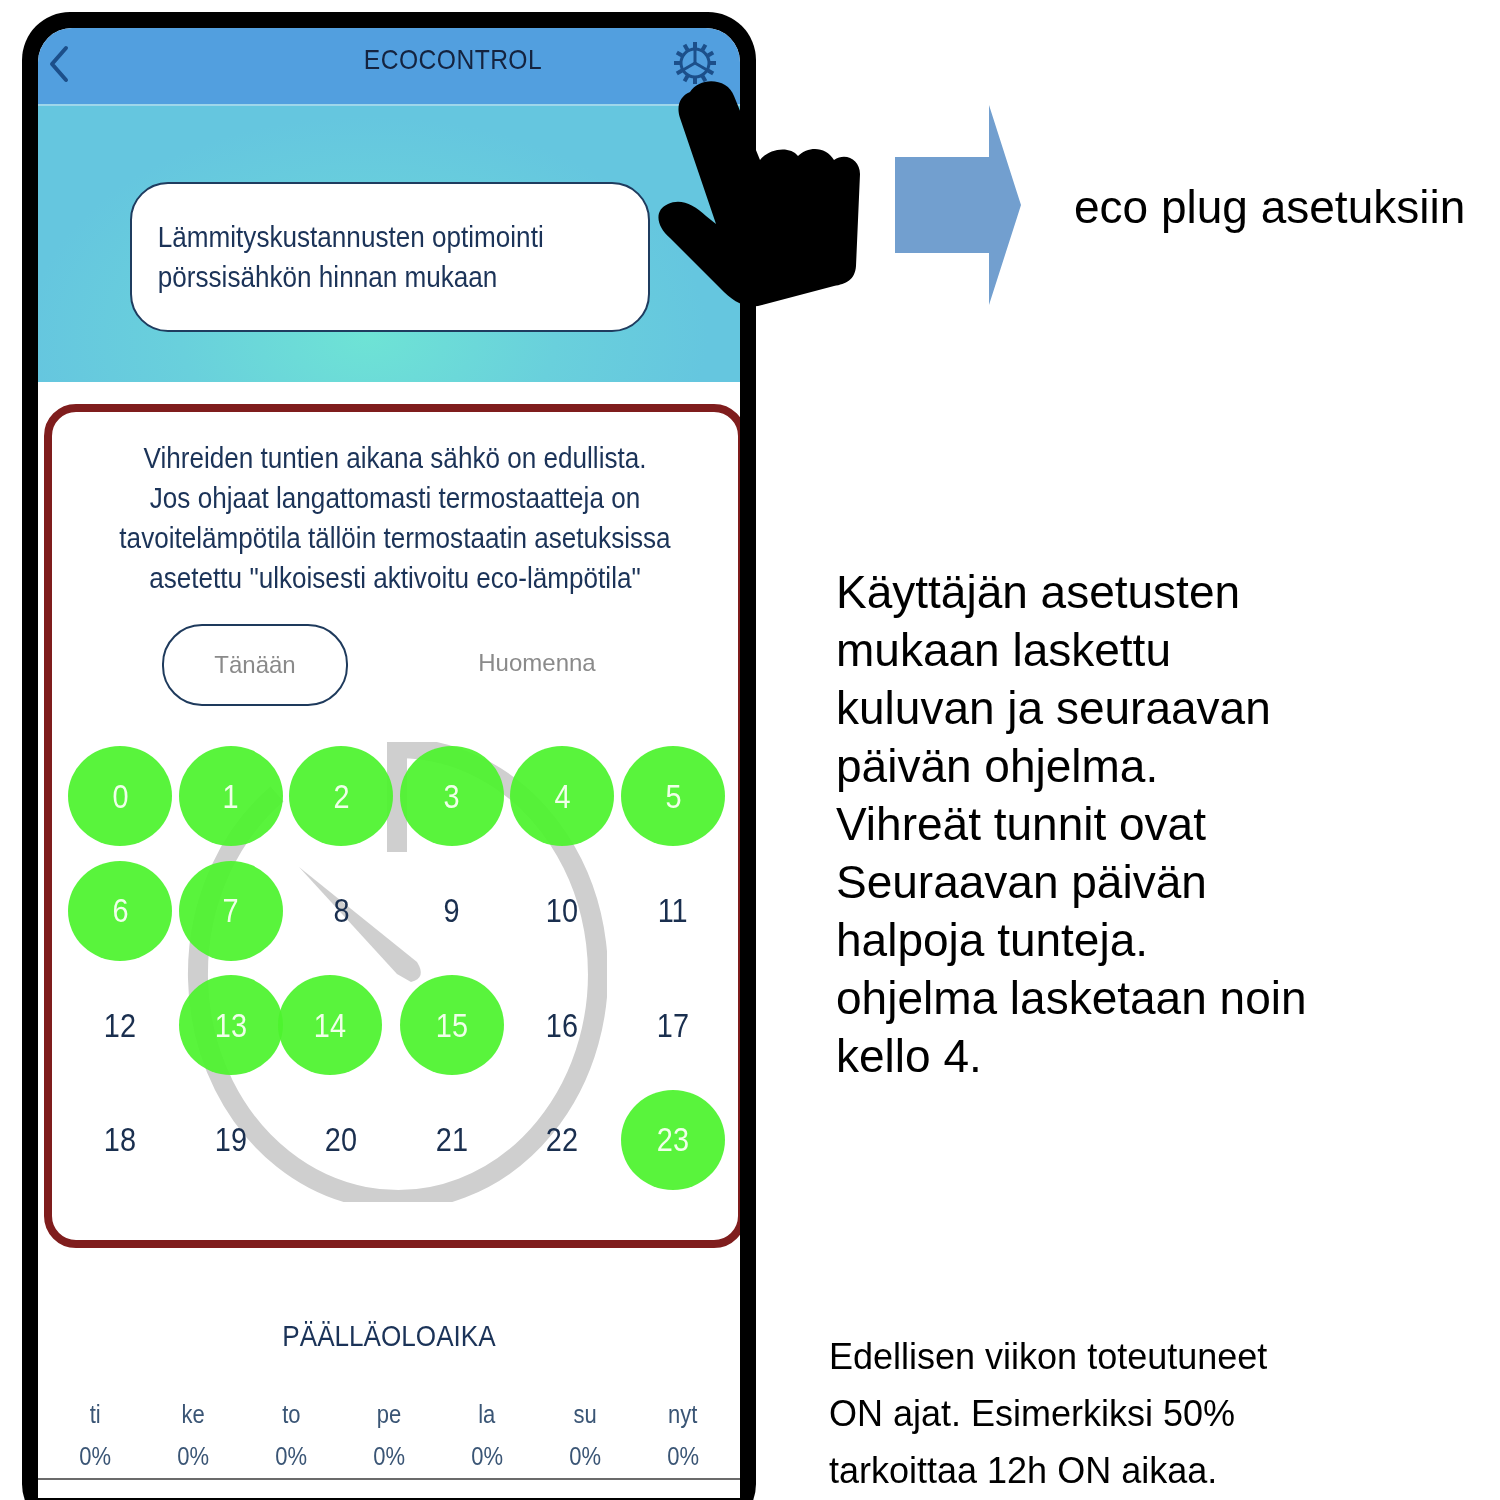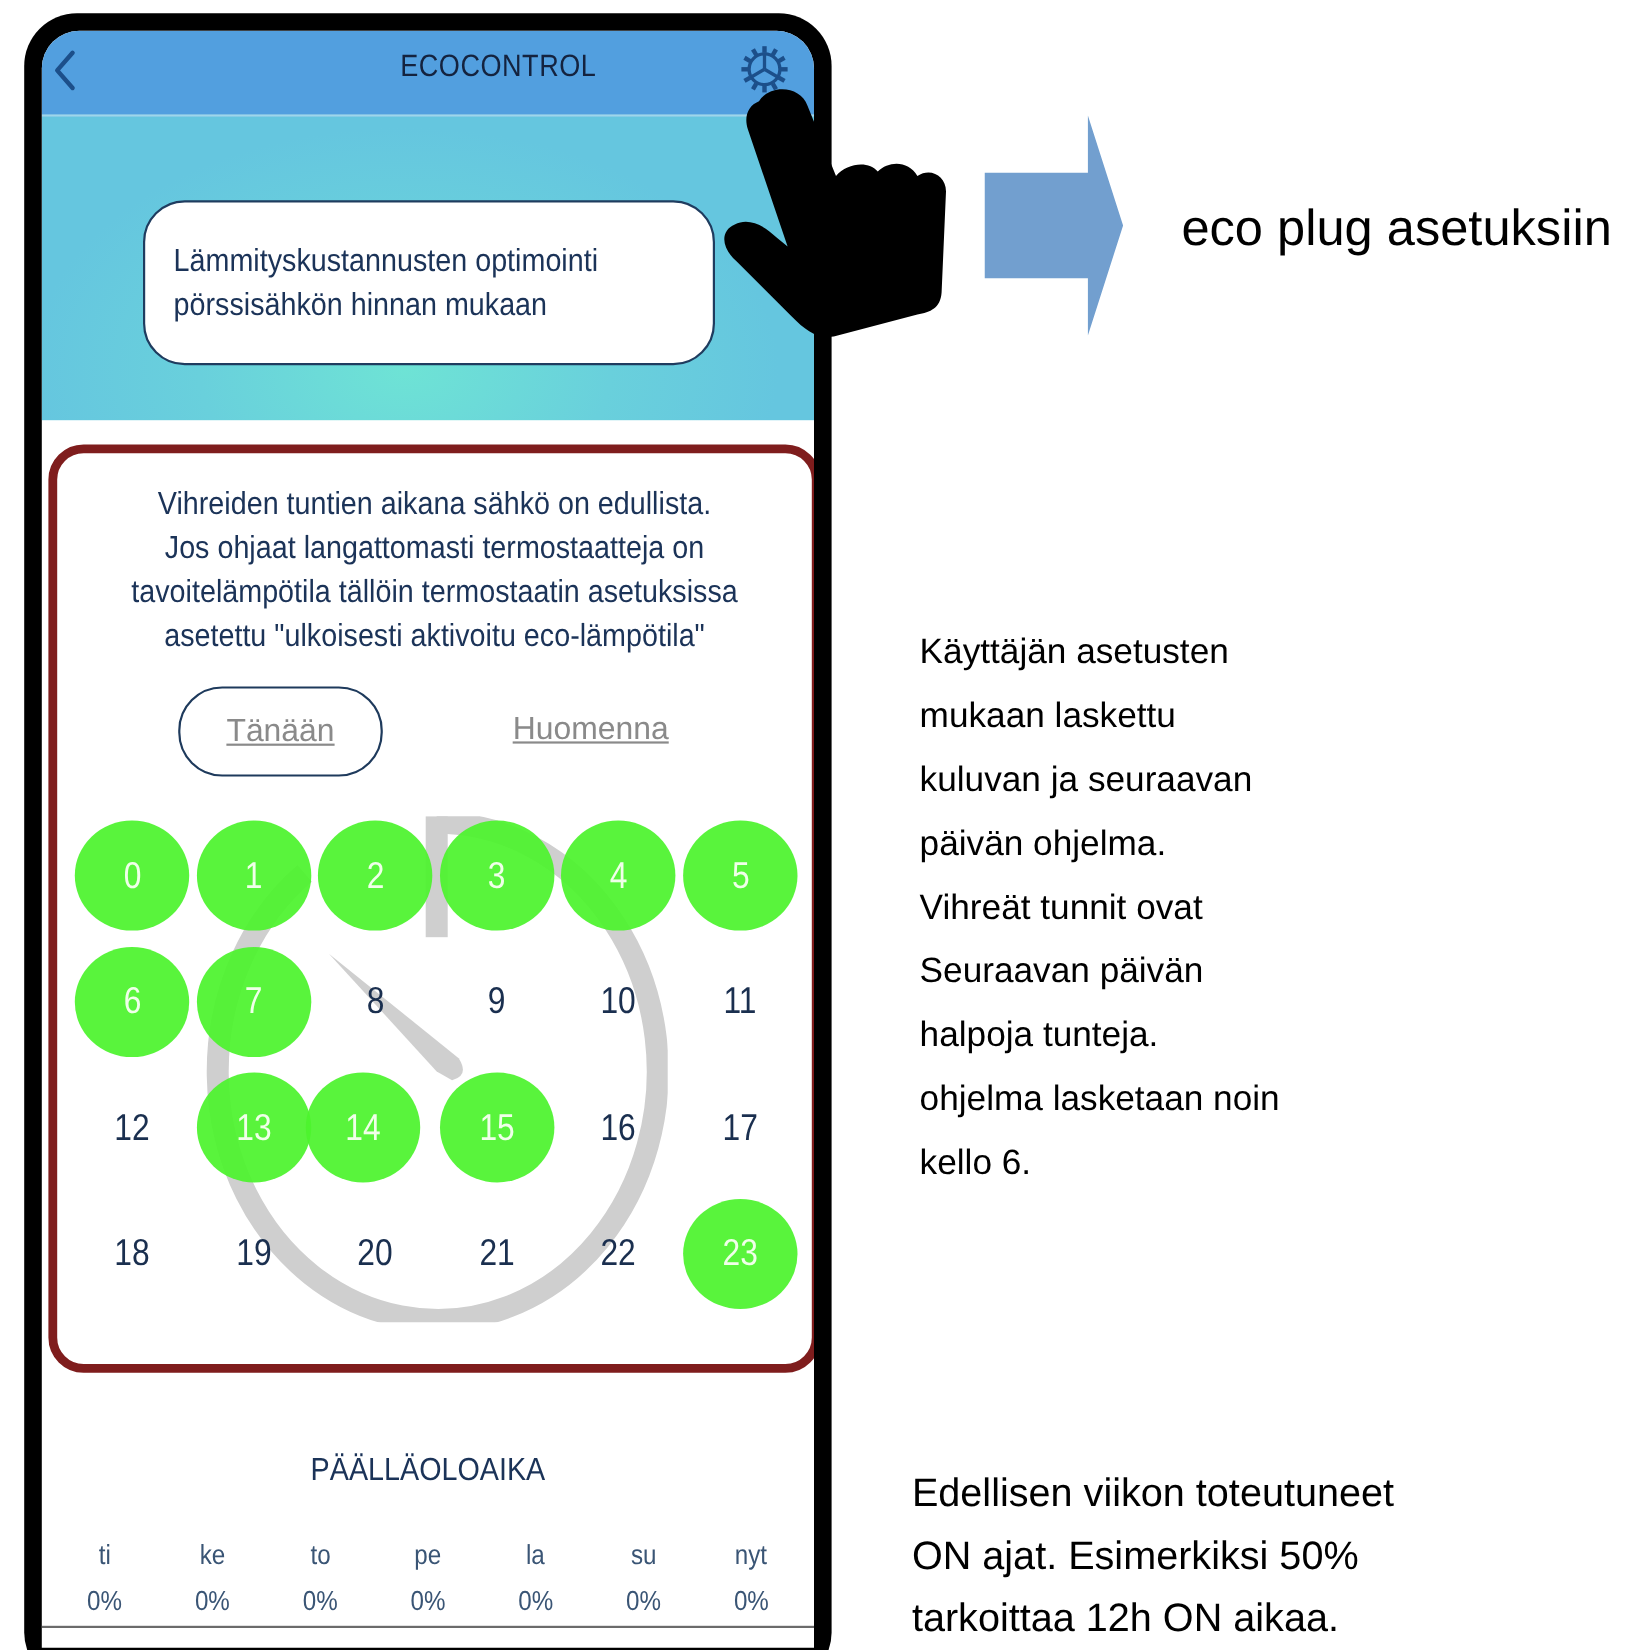--- a/index.html
+++ b/index.html
@@ -16,21 +16,21 @@
 
   .hero { position:absolute; left:0; top:78px; width:702px; height:276px;
           background: radial-gradient(ellipse 340px 220px at 330px 230px, #6ee3d5 0%, #69d0dc 55%, #65c6df 100%); }
   .hero-card { position:absolute; left:92px; top:76px; width:516px; height:146px; background:#fff; border:2px solid #1f3c5f; border-radius:38px; display:flex; flex-direction:column; justify-content:center; }
   .hero-line { font-size:29px; color:#1b3358; line-height:40px; transform:scaleX(0.9); white-space:nowrap; }
 
   .info-card { position:absolute; left:6px; top:376px; width:686px; height:828px; border:8px solid #7f1d1d; border-radius:32px; background:#fff; }
   .info-text { position:absolute; left:0; right:0; top:26px; text-align:center; }
   .info-line { font-size:29px; color:#1b3358; line-height:40px; transform:scaleX(0.9); white-space:nowrap; }
 
-  .day-tab { position:absolute; top:212px; height:78px; display:flex; align-items:center; justify-content:center; font-size:29px; color:#8a8a8a; cursor:pointer;text-decoration:underline; }
+  .day-tab { position:absolute; top:212px; height:78px; display:flex; align-items:center; justify-content:center; font-size:24px; color:#8a8a8a; cursor:pointer; }
   .day-tab.active { border:2px solid #1e3a5c; border-radius:40px; }
   .tab-today { left:110px; width:182px; }
   .tab-tomorrow { left:400px; width:170px; }
 
   .clock-watermark { position:absolute; left:135px; top:330px; width:420px; height:460px; pointer-events:none; }
 
   .hours-grid { position:absolute; left:16px; top:334px; width:660px; height:460px; }
   .hour { position:absolute; width:104px; height:100px; display:flex; align-items:center; justify-content:center; font-size:34px; color:#1a2f4f; cursor:pointer; transform-origin:center; }
   .hour span { transform:scaleX(0.85); display:inline-block; }
   .hour.green { background:rgba(76,243,45,0.93); border-radius:50%; color:#f0ffe9; }
@@ -44,21 +44,21 @@
   .bottom-line { position:absolute; left:0; width:702px; top:1450px; height:2px; background:#6b6b6b; }
 
   
   .hand { position:absolute; left:650px; top:70px; width:220px; height:250px; pointer-events:none; }
 
   
   .arrow { position:absolute; left:895px; top:105px; width:130px; height:200px; }
 
   .annotation { position:absolute; color:#000; font-family:"Liberation Sans", sans-serif; }
   .ann-settings { left:1074px; top:180px; font-size:46px; }
-  .ann-schedule { left:836px; top:563px; font-size:32px; line-height:58px; }
+  .ann-schedule { left:836px; top:563px; font-size:46px; line-height:58px; }
   .ann-ontime { left:829px; top:1328px; font-size:36px; line-height:57px; }
 </style>
 </head>
 <body>
 
 <div class="phone">
   <div class="screen">
 
     <div class="topbar">
       <div class="back-btn">
@@ -244,20 +244,20 @@
 
 <div class="annotation ann-schedule">
   <div>Käyttäjän asetusten</div>
   <div>mukaan laskettu</div>
   <div>kuluvan ja seuraavan</div>
   <div>päivän ohjelma.</div>
   <div>Vihreät tunnit ovat</div>
   <div>Seuraavan päivän</div>
   <div>halpoja tunteja.</div>
   <div>ohjelma lasketaan noin</div>
-  <div>kello 6.</div>
+  <div>kello 4.</div>
 </div>
 
 <div class="annotation ann-ontime">
   <div>Edellisen viikon toteutuneet</div>
   <div>ON ajat. Esimerkiksi 50%</div>
   <div>tarkoittaa 12h ON aikaa.</div>
 </div>
 
 </body></html>

